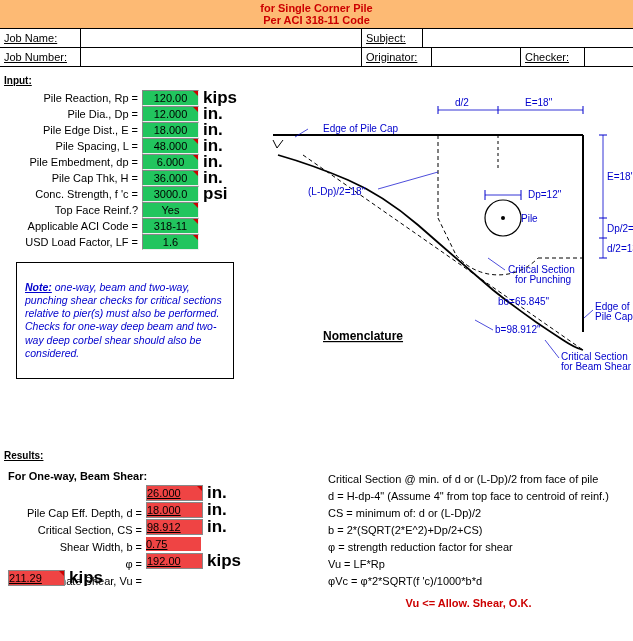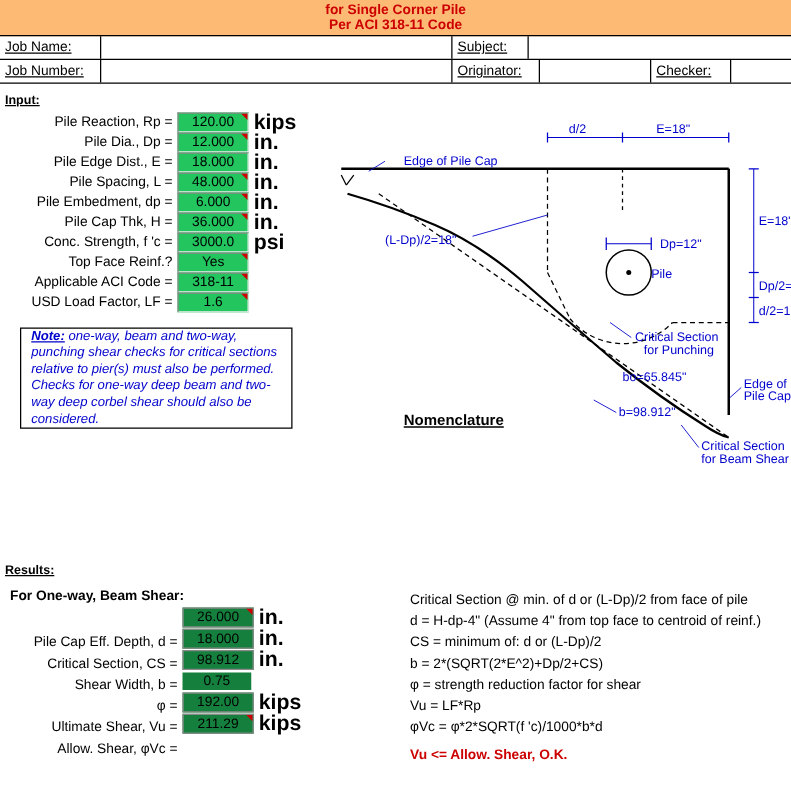--- a/index.html
+++ b/index.html
@@ -77,21 +77,21 @@
     border-top: 5px solid #c00;
   }
   .input-unit {
     padding-left: 4px;
     font-size: 17px;
     font-weight: bold;
   }
   .note-box {
     margin: 12px 8px;
     border: 1px solid #000;
-    padding: 0 8px;
+    padding: 18px 8px;
     width: 200px;
     color: #0000cc;
     font-style: italic;
     font-size: 10.5px;
     line-height: 1.25;
   }
   .note-box u { font-weight: bold; }
   .diagram-col {
     width: 370px;
     position: relative;
@@ -100,40 +100,41 @@
     padding: 5px 24px 8px 8px;
   }
   .results-row {
     display: flex;
   }
   .results-left {
     width: 320px;
   }
   .results-right {
     flex: 1;
+    text-align: center;
   }
   .results-line {
     display: flex;
     align-items: center;
     height: 17px;
   }
   .results-label {
     width: 134px;
     text-align: right;
     padding-right: 4px;
     margin-top: 41px;
   }
   .results-box {
     width: 55px;
     border: 1px solid #888;
-    text-align: center;
-    background: #15803d;
+    background: #ef4444;
     height: 14px;
     line-height: 14px;
     position: relative;
+    text-decoration: underline;
   }
   .results-box.marked::after {
     content: '';
     position: absolute;
     top: 0;
     right: 0;
     border-left: 5px solid transparent;
     border-top: 5px solid #c00;
   }
   .results-box.none {
@@ -334,21 +335,20 @@
             <div class="results-label">φ =</div>
             <div class="results-box none">0.75</div>
             <div class="input-unit"></div>
           </div>
           <div class="results-line">
             <div class="results-label">Ultimate Shear, Vu =</div>
             <div class="results-box">192.00</div>
             <div class="input-unit">kips</div>
           </div>
           <div class="results-line">
-            <div class="results-label">Allow. Shear, φVc =</div>
             <div class="results-box marked">211.29</div>
             <div class="input-unit">kips</div>
           </div>
         </div>
     </div>
     <div class="results-right">
       <div id="results-right-holder">
           <div class="results-line">Critical Section @ min. of d or (L-Dp)/2 from face of pile</div>
           <div class="results-line">d = H-dp-4"    (Assume 4" from top face to centroid of reinf.)</div>
           <div class="results-line">CS = minimum of:  d  or  (L-Dp)/2</div>

